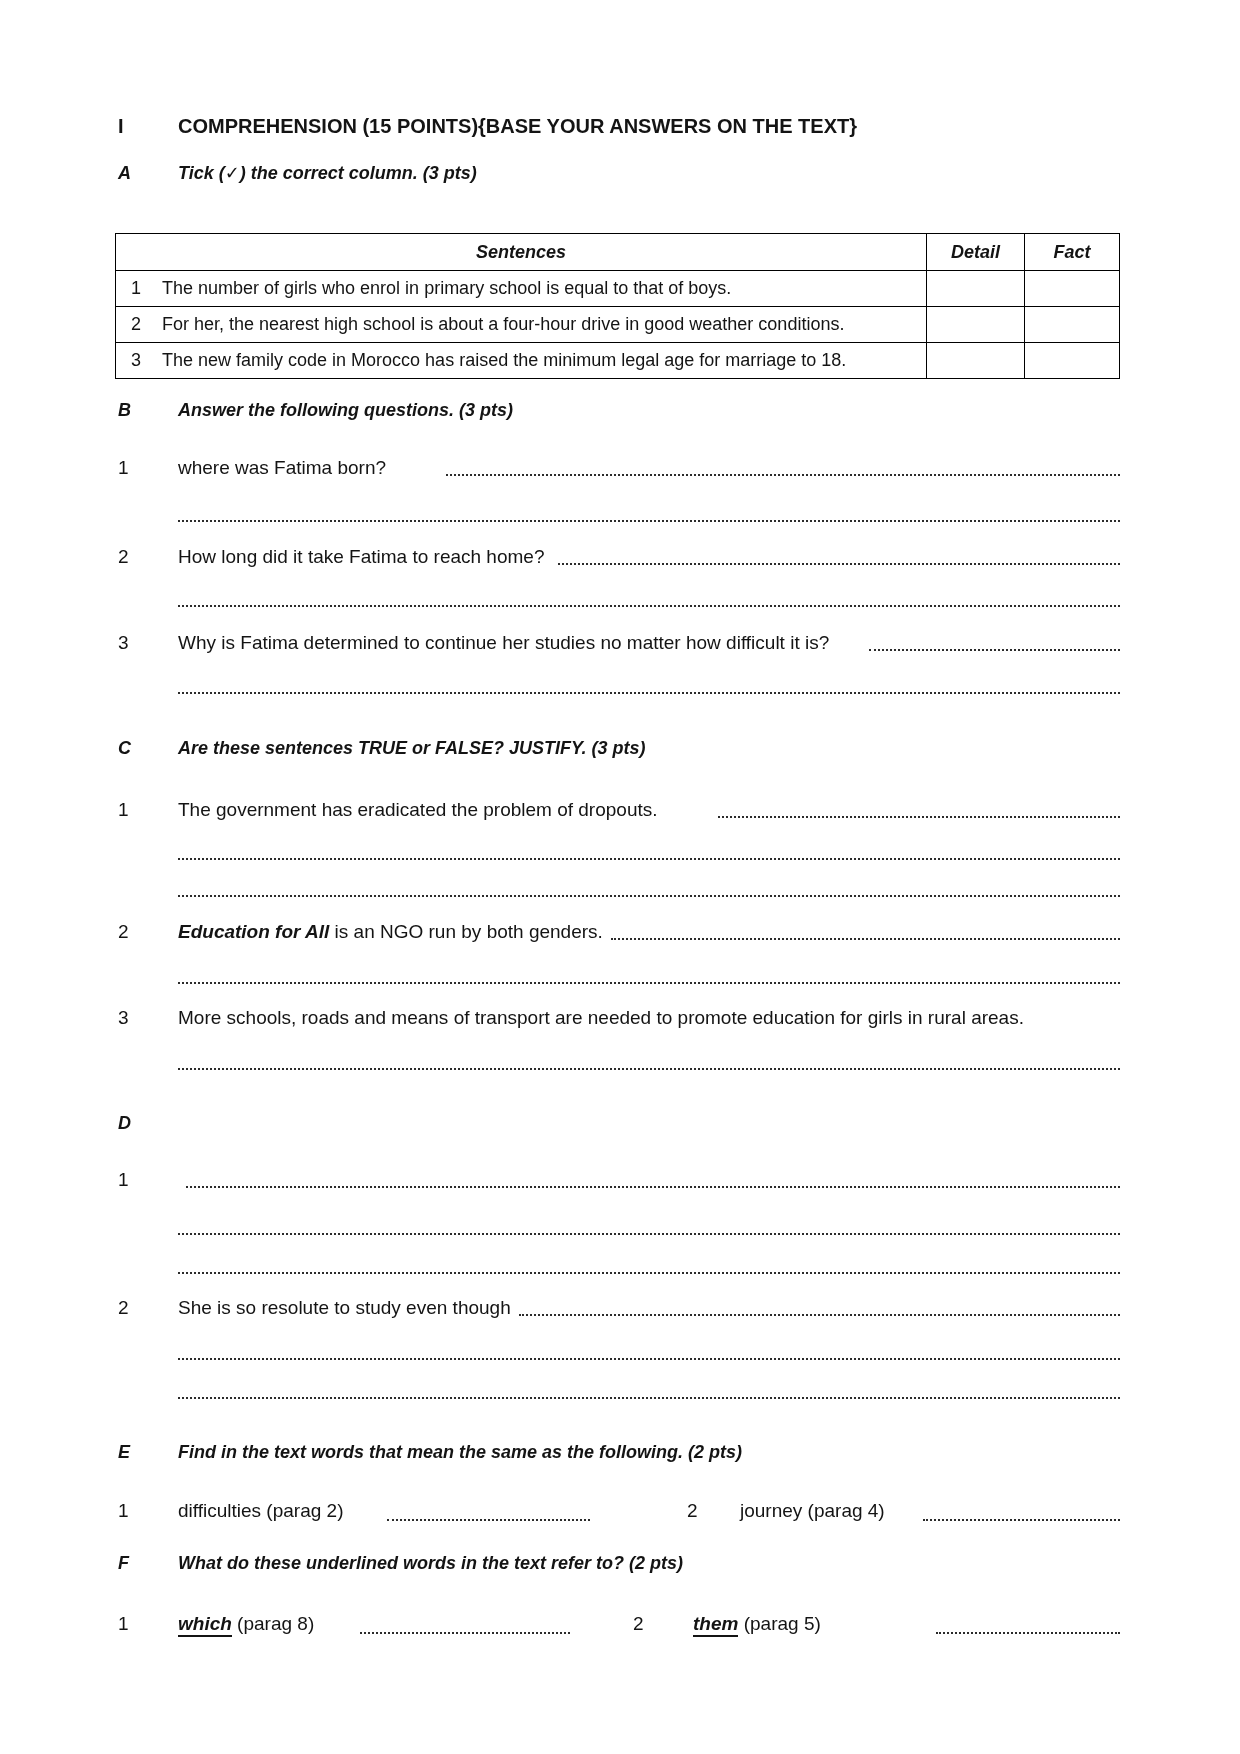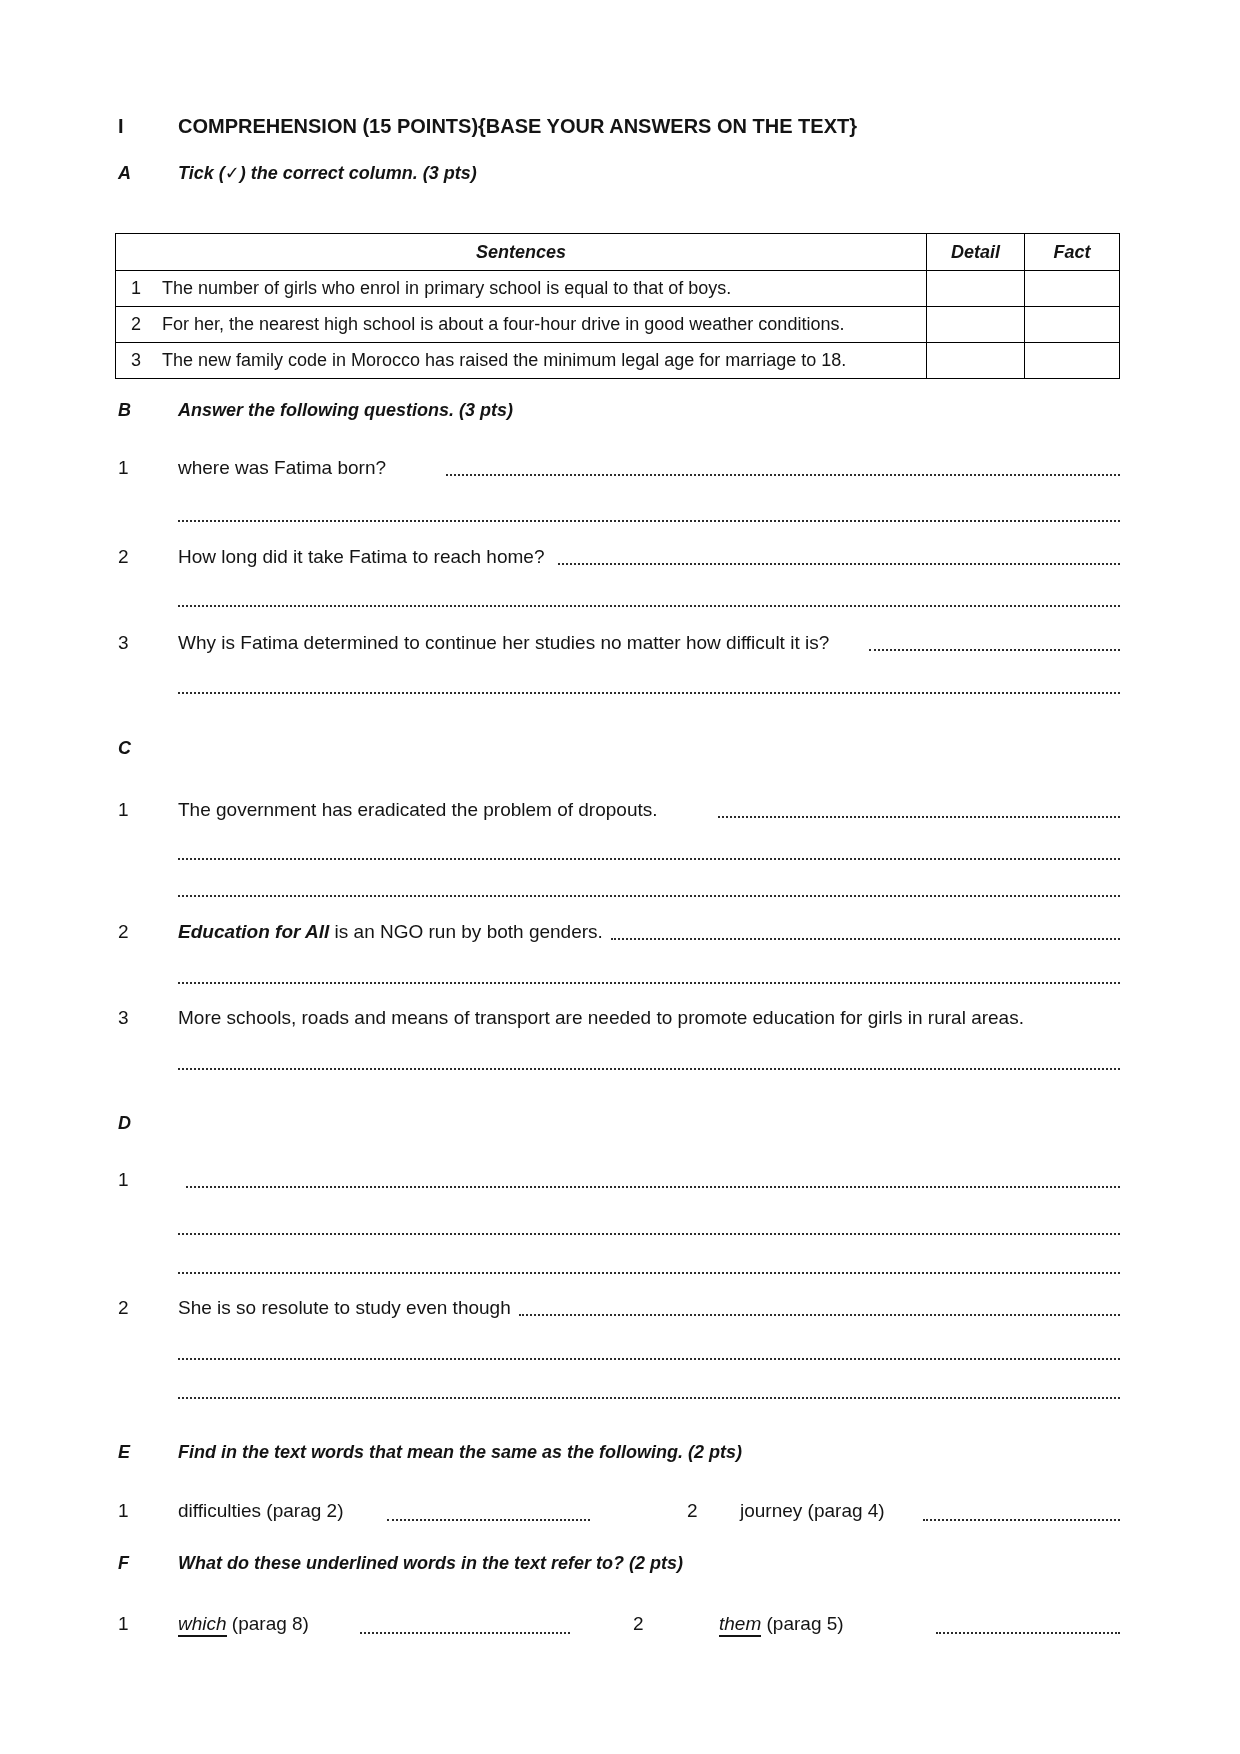--- a/index.html
+++ b/index.html
@@ -60,21 +60,21 @@
     vertical-align:middle;
   }
   .tick-table tr.head td{height:36px;font-weight:bold;font-style:italic;text-align:center;}
   .tick-table td.td-num{border-right:none;text-align:center;width:40px;padding:0;}
   .tick-table td.td-sent{border-left:none;text-align:left;}
   .tick-table td.td-box{width:85px;}
   .tick-table td.td-box2{width:82px;}
   
   .bi{font-weight:bold;font-style:italic;}
   .biu{
-    font-weight:normal;font-style:italic;
+    font-weight:bold;font-style:italic;
     border-bottom:2.5px solid #141414;
     padding-bottom:1px;
   }
   
   .tworow{position:absolute;left:118px;right:120px;height:26px;line-height:26px;white-space:nowrap;}
   .tworow .part{position:absolute;top:0;}
   .tworow .fld{
     position:absolute;bottom:3px;height:0;
     border-bottom:2.5px dotted #2b2b2b;
   }
@@ -144,20 +144,21 @@
 
   <div class="row" style="top:631px;">
     <span class="col-key">3</span>
     <span>Why is Fatima determined to continue her studies no matter how difficult it is?</span>
     <span class="leader gap-md"></span>
   </div>
   <div class="ansline" style="top:692px;"></div>
 
   <div class="row heading" style="top:736px;">
     <span class="col-key">C</span>
+    <span>Are these sentences TRUE or FALSE? JUSTIFY. (3 pts)</span>
   </div>
 
   <div class="row" style="top:798px;">
     <span class="col-key">1</span>
     <span>The government has eradicated the problem of dropouts.</span>
     <span class="leader gap-lg"></span>
   </div>
   <div class="ansline" style="top:858px;"></div>
   <div class="ansline" style="top:895px;"></div>
 
@@ -210,17 +211,17 @@
   <div class="row heading" style="top:1551px;">
     <span class="col-key">F</span>
     <span>What do these underlined words in the text refer to? (2 pts)</span>
   </div>
 
   <div class="tworow" style="top:1611px;">
     <span class="part" style="left:0;">1</span>
     <span class="part" style="left:60px;"><span class="biu">which</span><span> (parag 8)</span></span>
     <span class="fld" style="left:242px;width:210px;"></span>
     <span class="part" style="left:515px;">2</span>
-    <span class="part" style="left:601px;"><span class="biu">them</span><span> (parag 5)</span></span>
+    <span class="part" style="left:575px;"><span class="biu">them</span><span> (parag 5)</span></span>
     <span class="fld" style="left:818px;right:0;"></span>
   </div>
 
 </div>
 
 </body></html>

